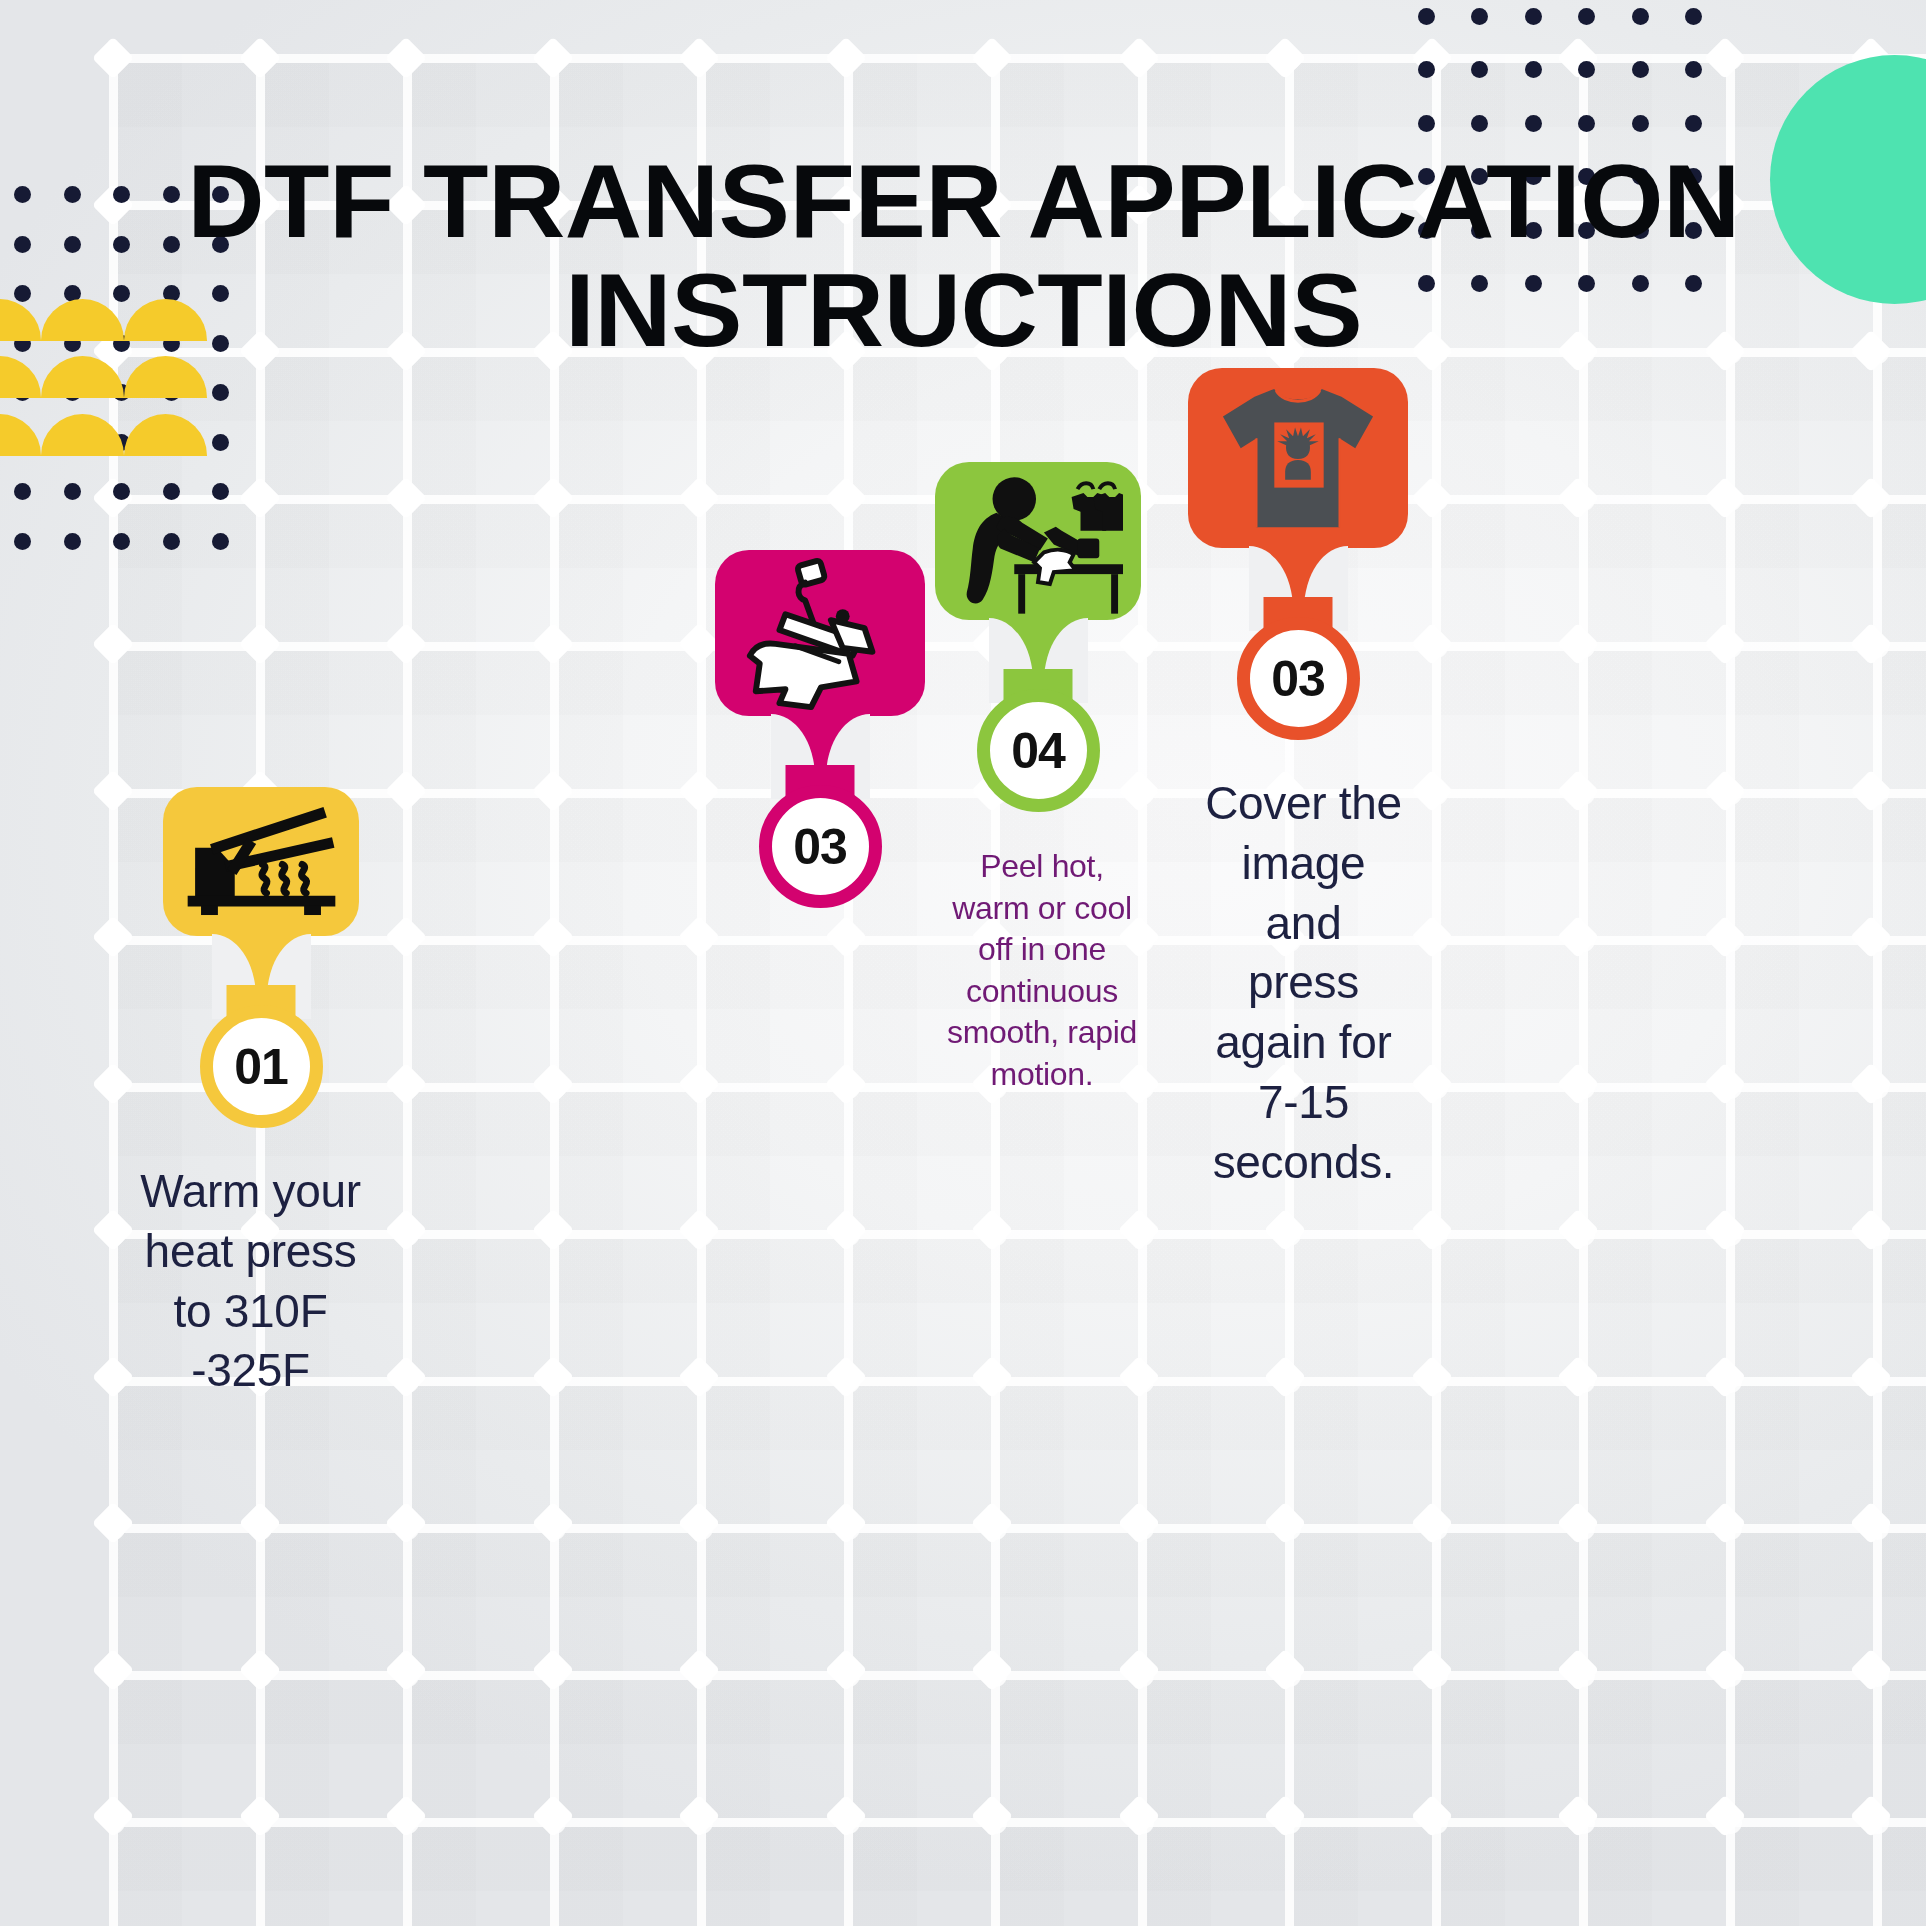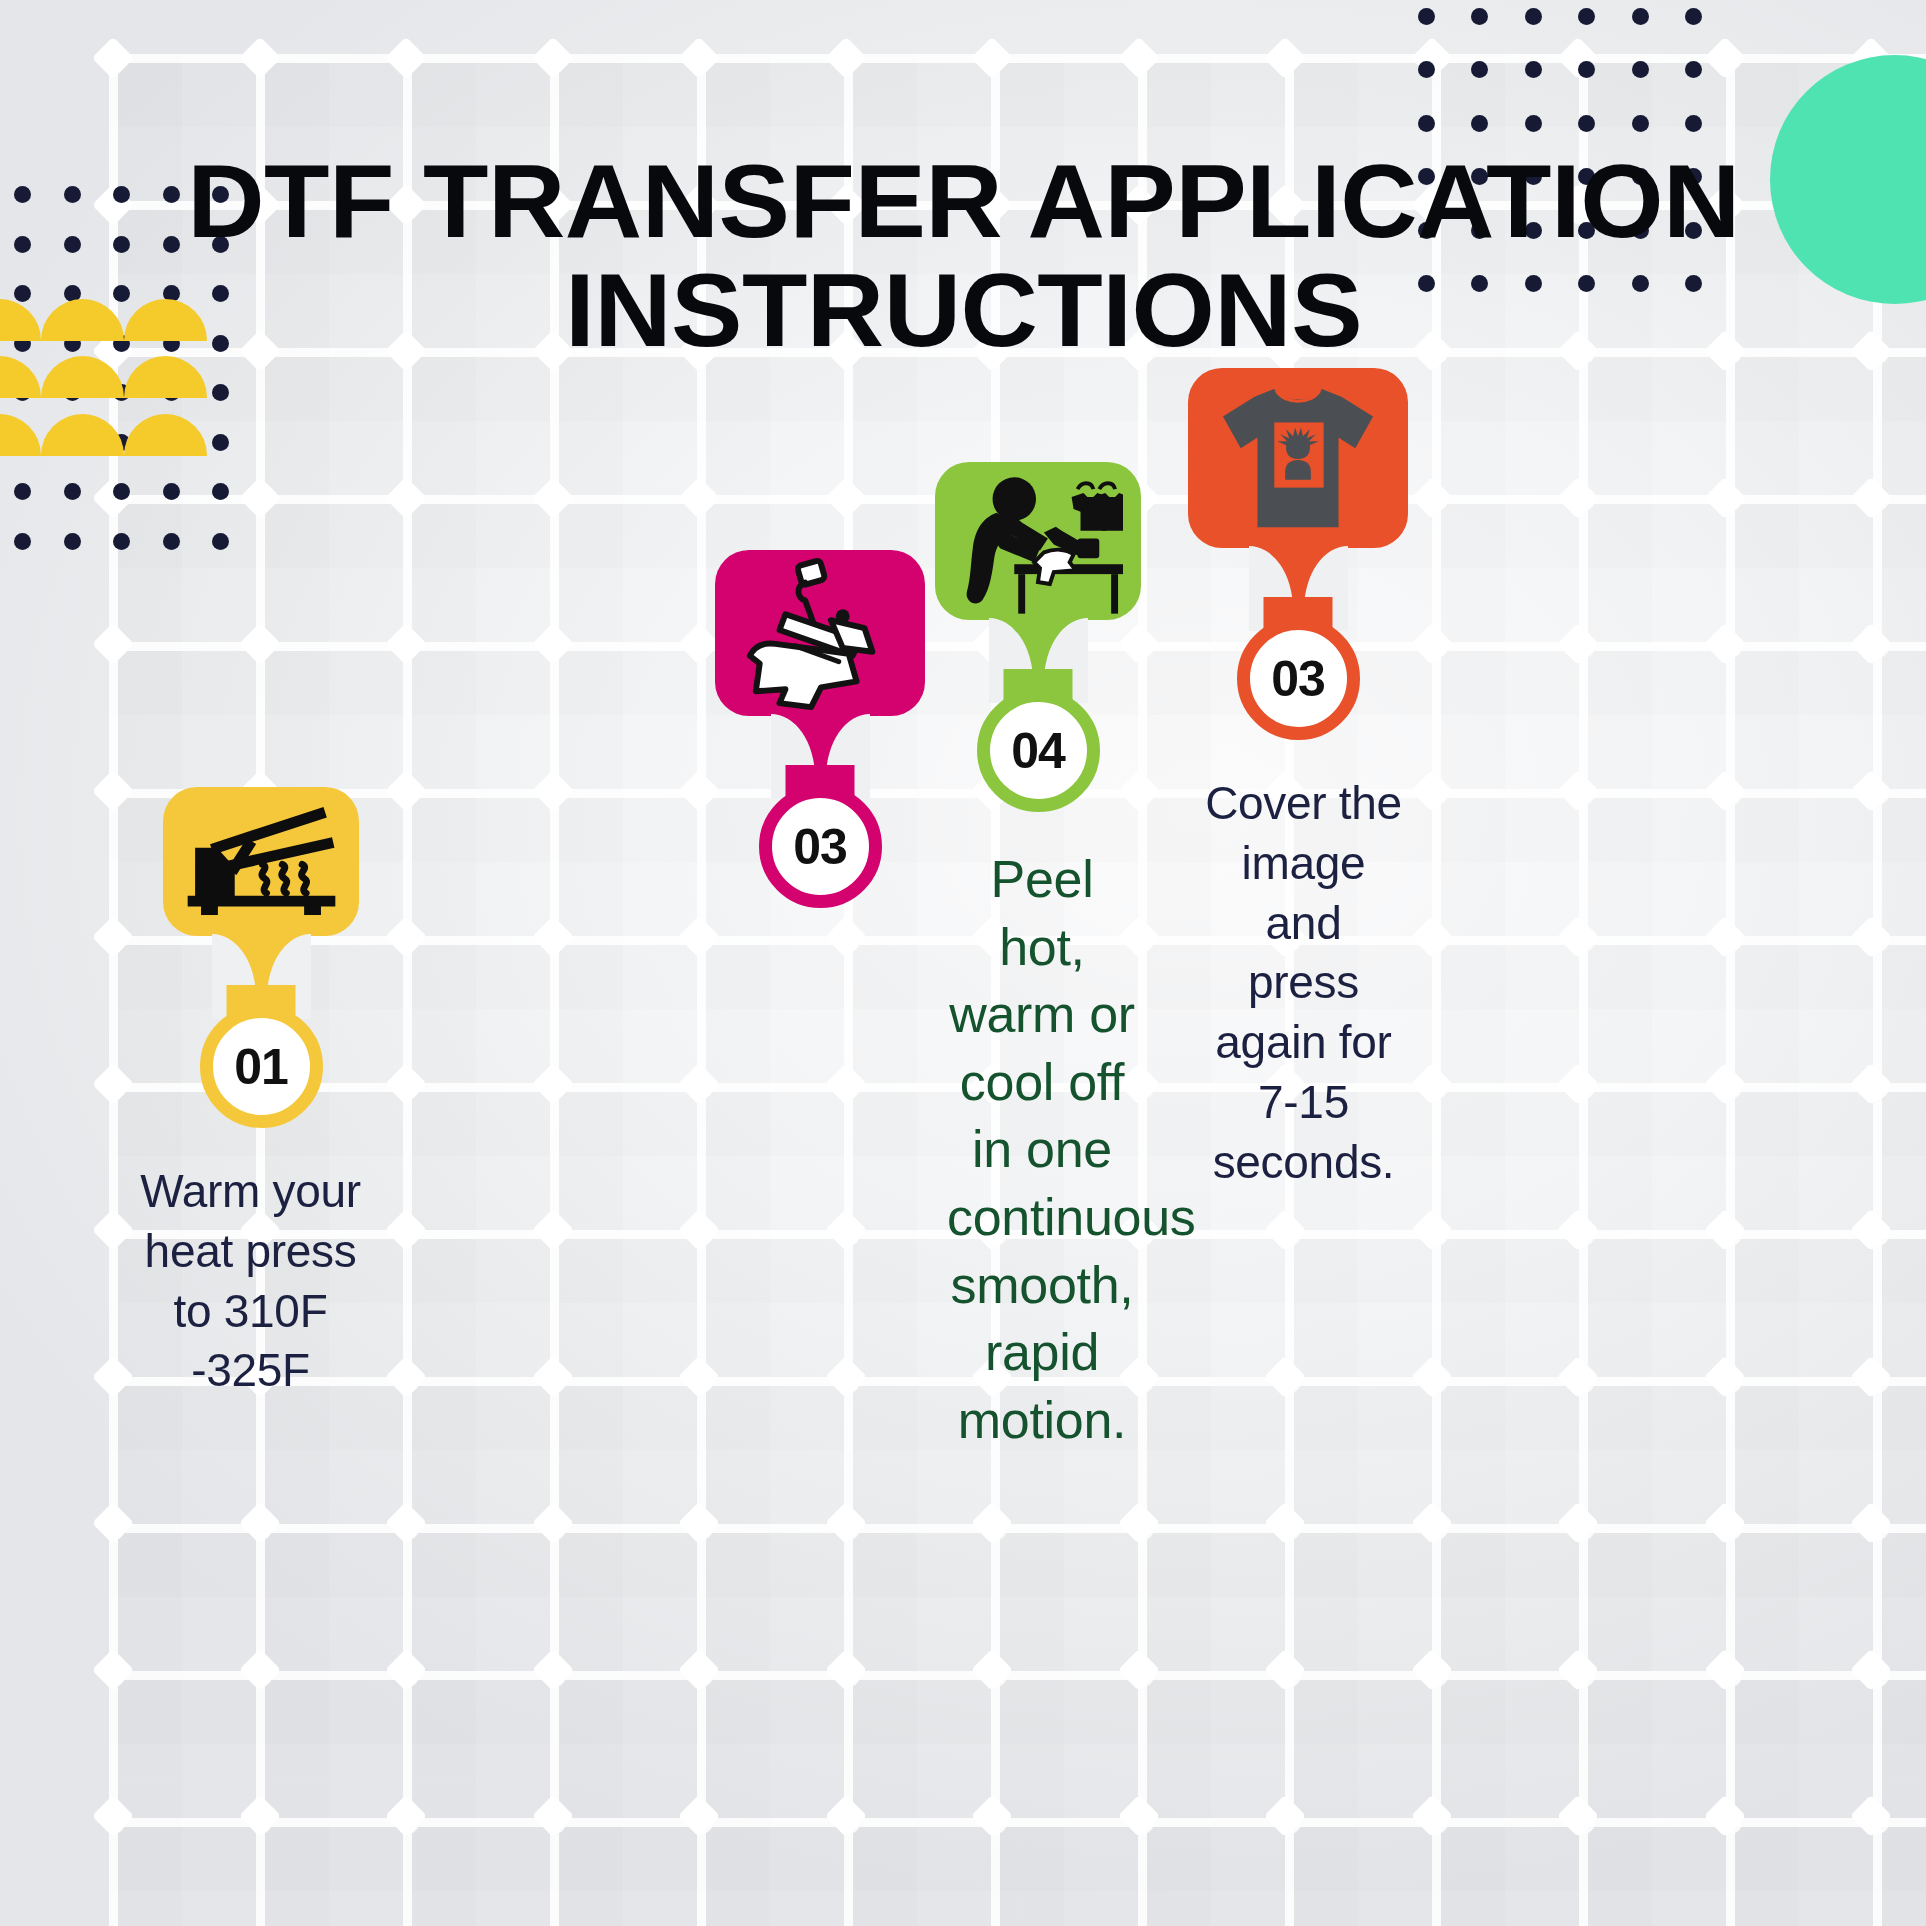--- a/index.html
+++ b/index.html
@@ -503,21 +503,21 @@
             <path d="M92,86 c10,-4 22,-4 30,2 l-4,8 l6,8 l-22,2 l-4,12 l-12,-2 l2,-14 l-6,-6 Z" fill="#fff" stroke="#101010" stroke-width="4"></path>
           </g>
         </svg>
       </span>
     </div>
     <div class="neck" style="background: rgb(140, 198, 62); --c: #8CC63E;"></div>
     <div class="num-wrap">
       <span class="drop" style="background: rgb(140, 198, 62);"></span>
       <div class="num-badge" style="border-color: rgb(140, 198, 62);">04</div>
     </div>
-    <div class="step-text" style="width: 190px; font-size: 52px; margin-left: 8px; color: #14532d;">Peel hot, warm or cool off in one continuous smooth, rapid motion.</div>
+    <div class="step-text" style="width: 190px; font-size: 32px; margin-left: 8px; color: #701a75;">Peel hot, warm or cool off in one continuous smooth, rapid motion.</div>
   </div>
 
   <div class="step" id="step-5" style="left: 1188px; top: 368px; width: 220px;">
     <div class="icon-card" style="background: rgb(232, 81, 42); width: 220px; height: 180px;">
       <span>
         <svg width="166" height="158" viewBox="0 0 168 160">
           <g fill="#4b4f53">
             <path d="M60,10 L40,18 L8,38 L26,70 L42,60 L42,150 L126,150 L126,60 L142,70 L160,38 L128,18 L108,10
                      c-6,14 -42,14 -48,0 Z"></path>
           </g>

